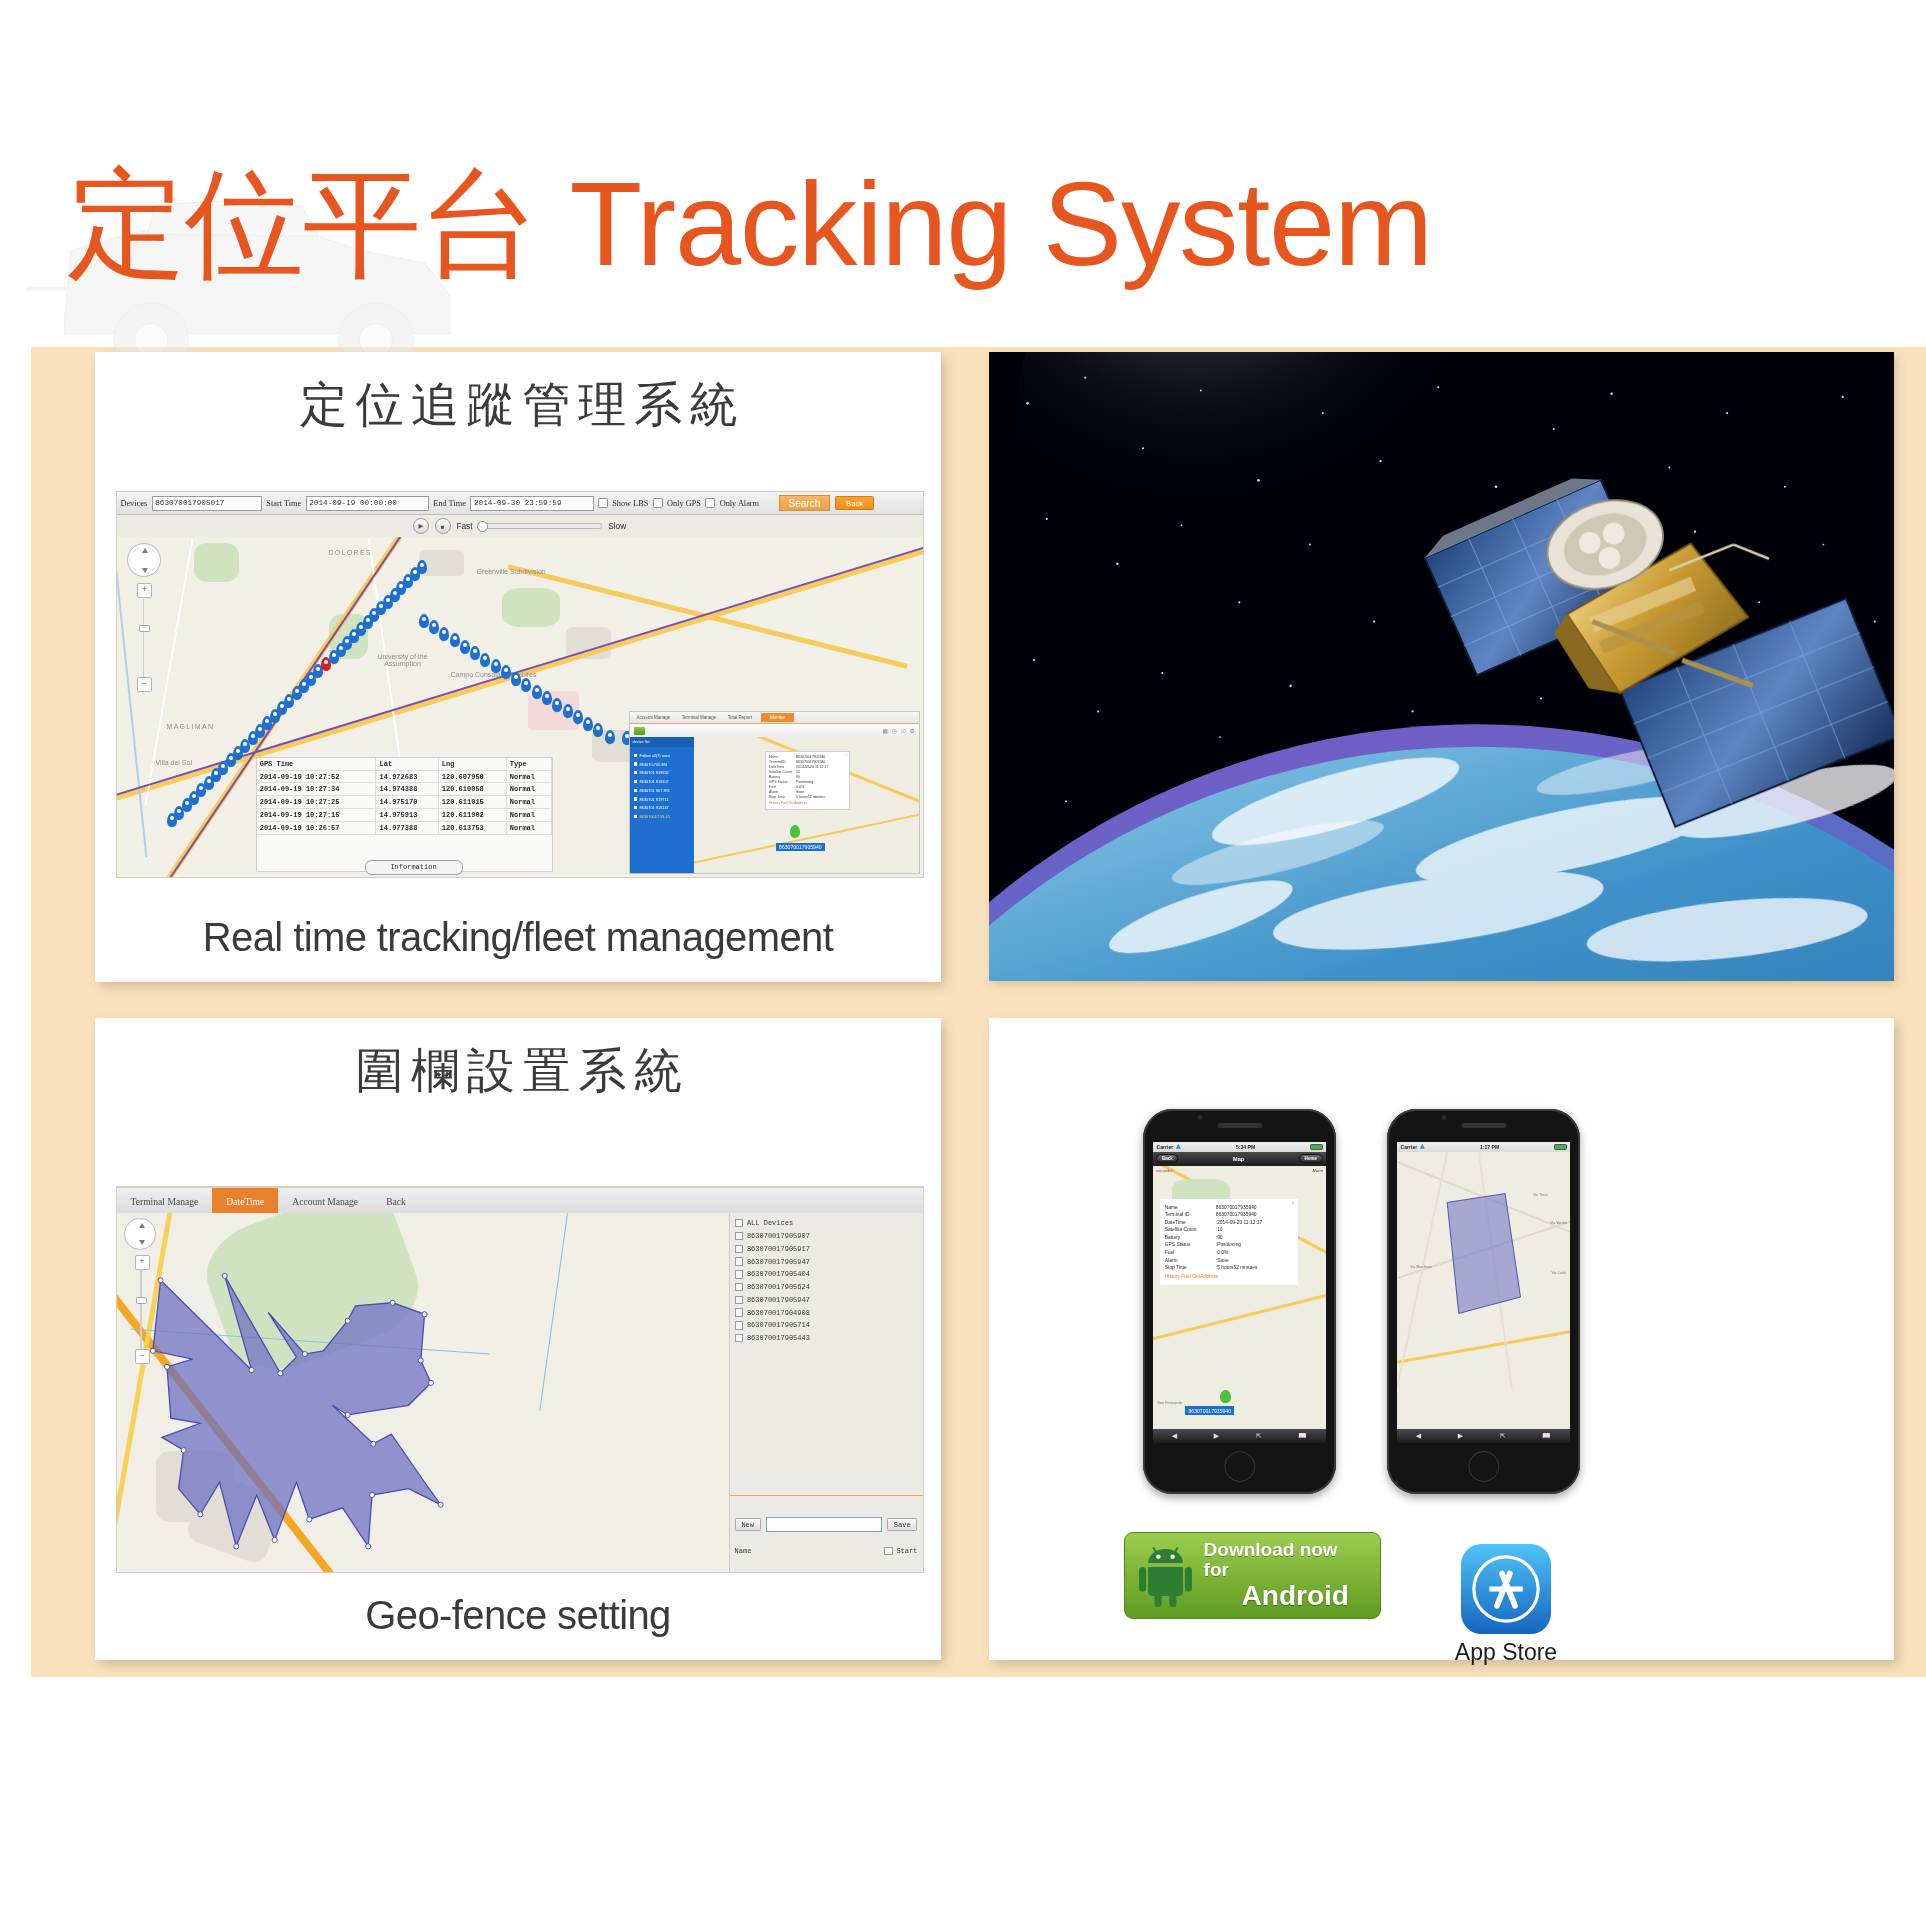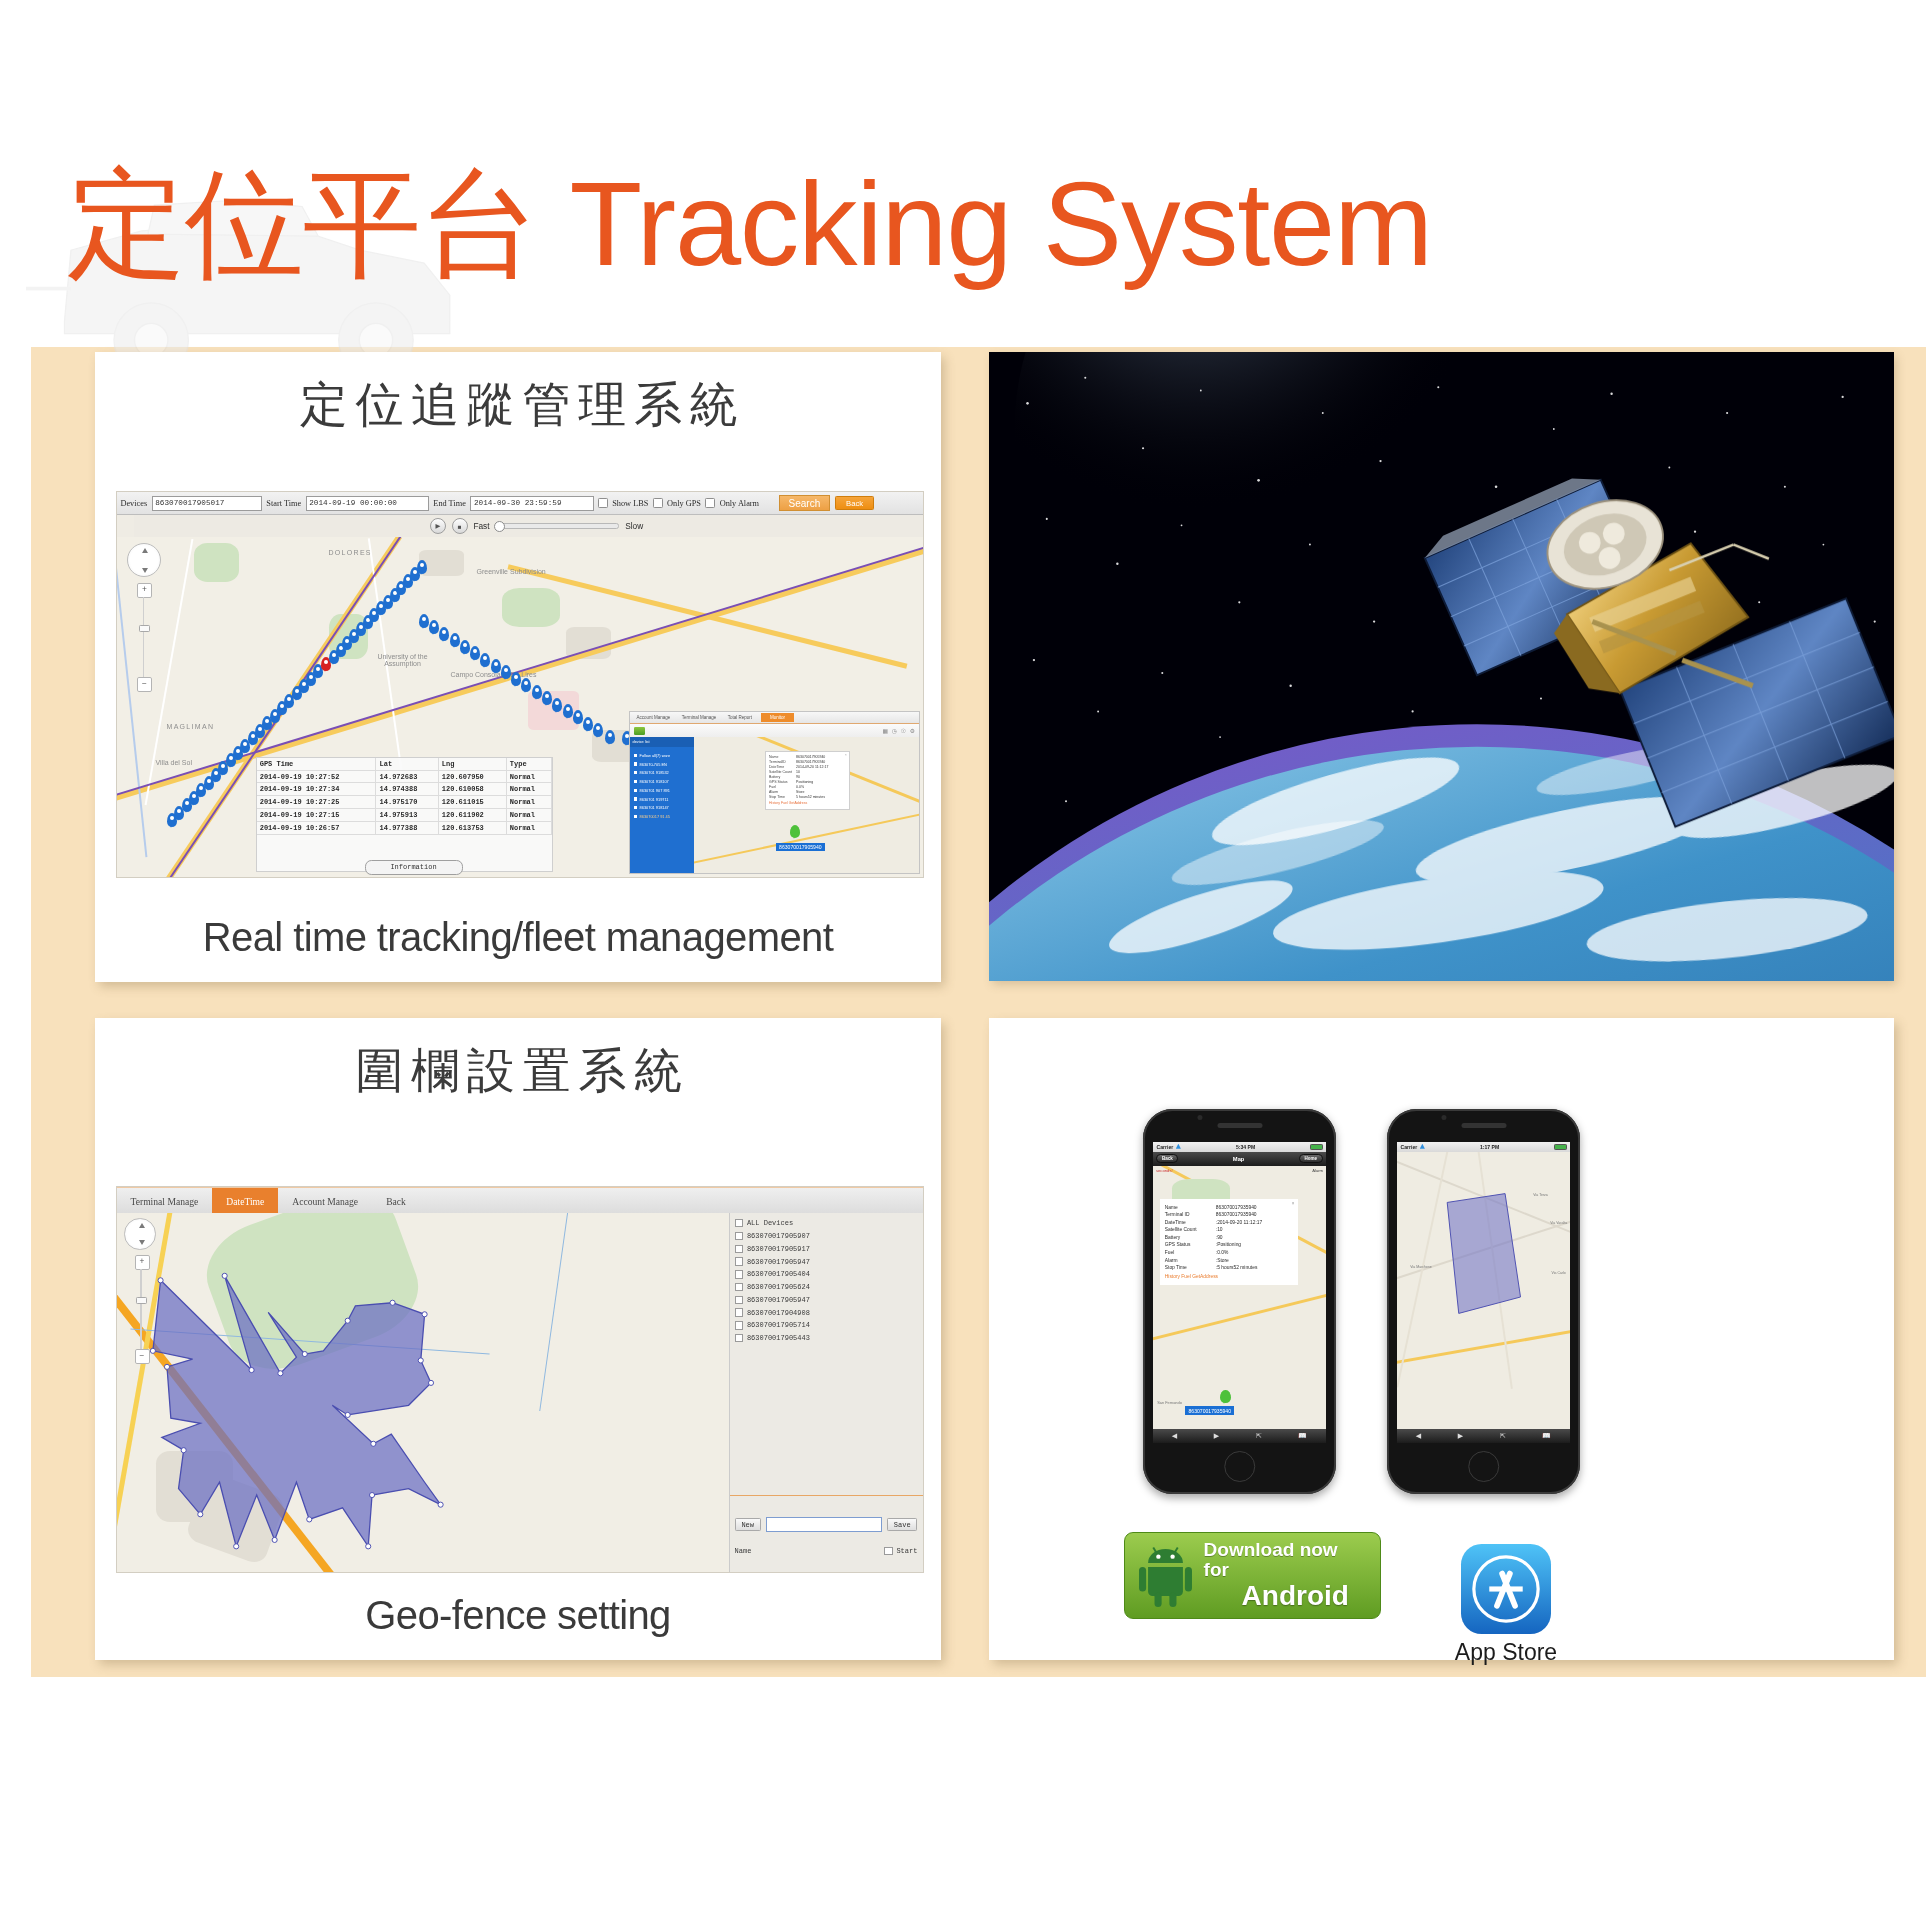--- a/index.html
+++ b/index.html
@@ -77,21 +77,21 @@
     font-size:7.7px;color:#333;display:flex;align-items:center;padding:0 2.6px;
     font-family:"Liberation Mono",monospace;
   }
   .toolbar .cb{width:7.7px;height:7.7px;border:0.6px solid #8f8f8f;background:#fff;border-radius:1.3px;}
   .btn-search{background:linear-gradient(#f6b86a,#eda044);border:0.6px solid #d08f33;color:#fff;
     font-size:10px;padding:1.9px 9px;border-radius:0;margin-left:15px;}
   .btn-back{background:linear-gradient(#f5a43a,#ee8e12);border:0.6px solid #d07d0c;color:#fff;
     font-size:7.7px;padding:1.9px 10.3px;border-radius:1.3px;}
 
   .playbar{
-    position:absolute;left:17px;top:23px;width:100%;height:22px;
+    position:absolute;left:0;top:23px;width:100%;height:22px;
     background:rgba(235,233,226,.55);
     display:flex;align-items:center;justify-content:center;gap:5.8px;font-size:8.3px;color:#2b2b2b;
   }
   .rndbtn{width:14px;height:14px;border-radius:50%;background:linear-gradient(#fdfdfd,#d9d9d9);
     border:0.6px solid #9d9d9d;display:flex;align-items:center;justify-content:center;font-size:6.4px;color:#555;}
   .slider-track{width:122px;height:4.5px;background:#e9e9e9;border:0.6px solid #b8b8b8;border-radius:2.6px;position:relative;}
   .slider-knob{position:absolute;left:-2.6px;top:-3.2px;width:9.6px;height:9.6px;border-radius:50%;
     background:#fff;border:0.6px solid #8d8d8d;}
 
   

